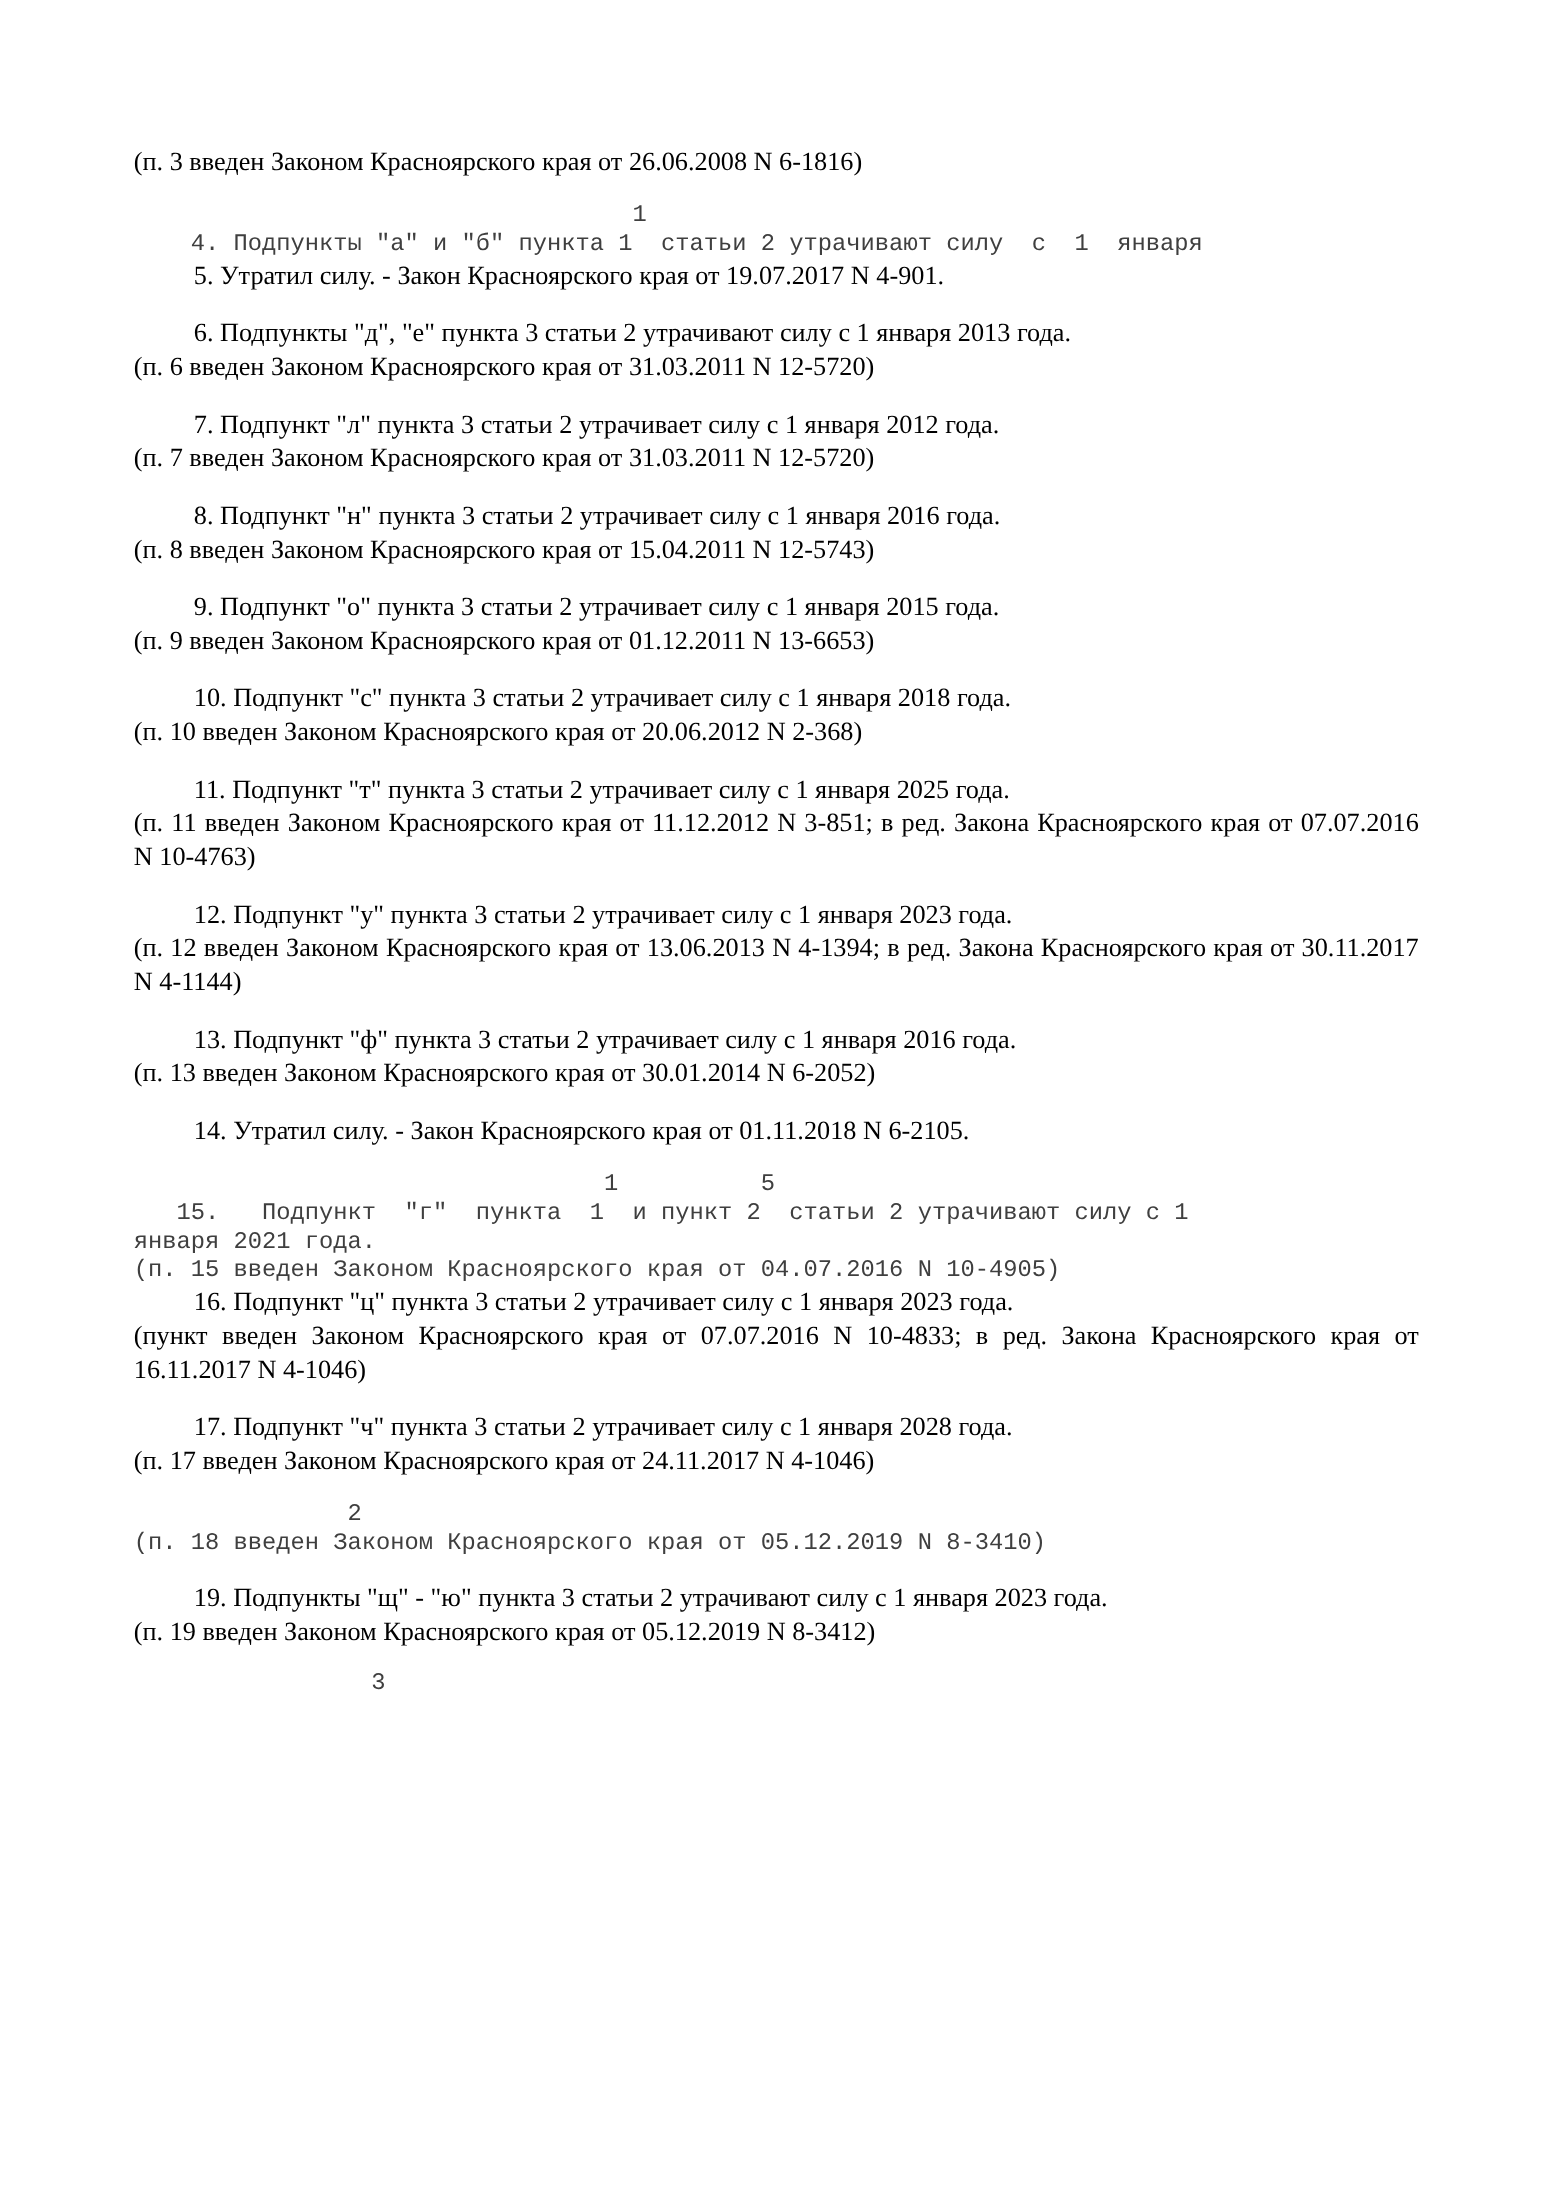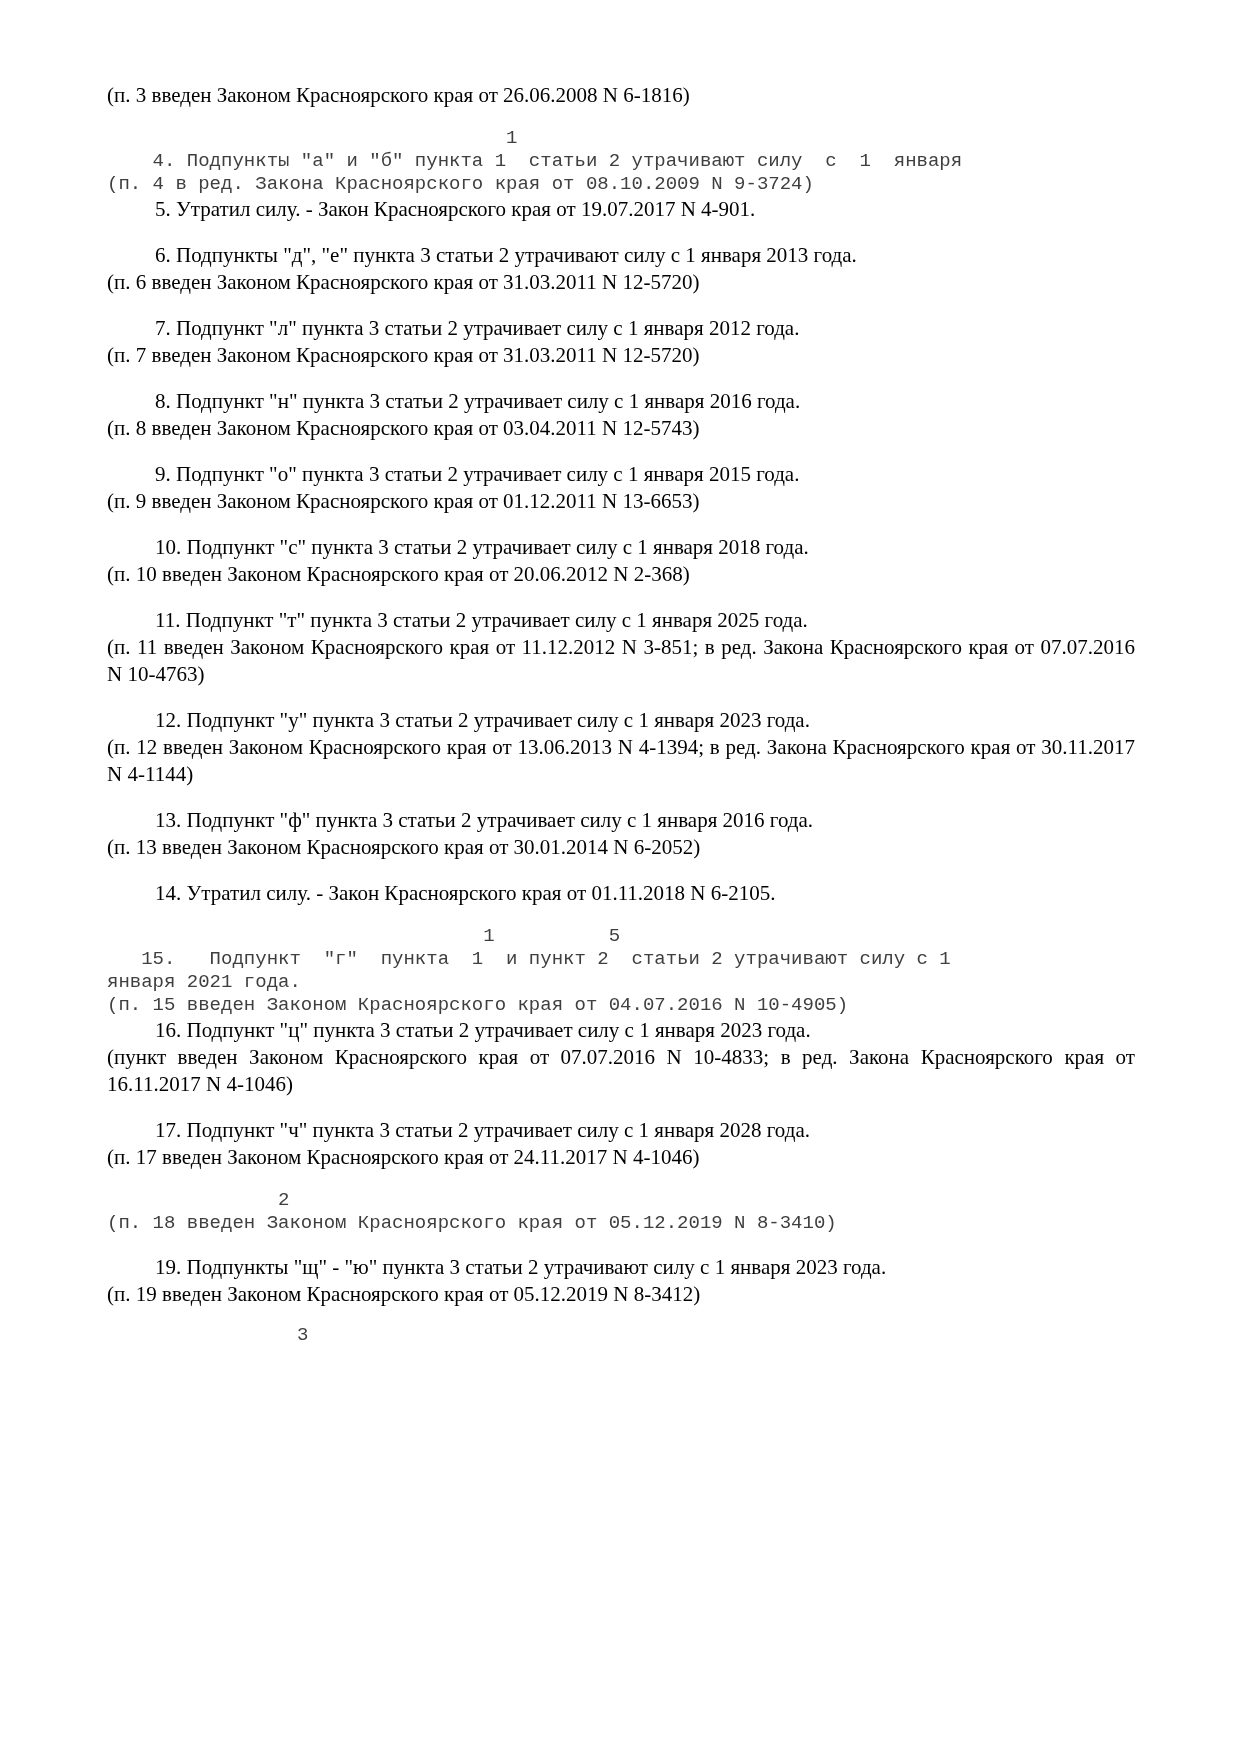--- a/index.html
+++ b/index.html
@@ -6,21 +6,21 @@
     margin: 0;
     padding: 0;
     background: #ffffff;
   }
   .page {
     position: relative;
     width: 1240px;
     height: 1754px;
     background: #ffffff;
     box-sizing: border-box;
-    padding: 82px 105px 0 107px;
+    padding: 116px 105px 0 107px;
     overflow: hidden;
   }
   .serif {
     font-family: "Liberation Serif", serif;
     font-size: 21px;
     line-height: 27px;
     color: #000000;
     margin: 0;
     text-align: justify;
   }
@@ -43,33 +43,32 @@
 </head>
 <body>
 
 <div class="page">
 
   <p class="serif">(п. 3 введен Законом Красноярского края от 26.06.2008 N 6-1816)</p>
 
   <section class="mono-block">
     <div class="mono">                                   1</div>
     <div class="mono">    4. Подпункты "а" и "б" пункта 1  статьи 2 утрачивают силу  с  1  января</div>
-    <div class="mono">(п. 4 в ред. Закона Красноярского края от 08.10.2009 N 9-3724)</div>
   </section>
 
   <p class="serif indent">5. Утратил силу. - Закон Красноярского края от 19.07.2017 N 4-901.</p>
 
   <p class="serif indent gap">6. Подпункты "д", "е" пункта 3 статьи 2 утрачивают силу с 1 января 2013 года.</p>
   <p class="serif">(п. 6 введен Законом Красноярского края от 31.03.2011 N 12-5720)</p>
 
   <p class="serif indent gap">7. Подпункт "л" пункта 3 статьи 2 утрачивает силу с 1 января 2012 года.</p>
   <p class="serif">(п. 7 введен Законом Красноярского края от 31.03.2011 N 12-5720)</p>
 
   <p class="serif indent gap">8. Подпункт "н" пункта 3 статьи 2 утрачивает силу с 1 января 2016 года.</p>
-  <p class="serif">(п. 8 введен Законом Красноярского края от 03.04.2011 N 12-5743)</p>
+  <p class="serif">(п. 8 введен Законом Красноярского края от 15.04.2011 N 12-5743)</p>
 
   <p class="serif indent gap">9. Подпункт "о" пункта 3 статьи 2 утрачивает силу с 1 января 2015 года.</p>
   <p class="serif">(п. 9 введен Законом Красноярского края от 01.12.2011 N 13-6653)</p>
 
   <p class="serif indent gap">10. Подпункт "с" пункта 3 статьи 2 утрачивает силу с 1 января 2018 года.</p>
   <p class="serif">(п. 10 введен Законом Красноярского края от 20.06.2012 N 2-368)</p>
 
   <p class="serif indent gap">11. Подпункт "т" пункта 3 статьи 2 утрачивает силу с 1 января 2025 года.</p>
   <p class="serif">(п. 11 введен Законом Красноярского края от 11.12.2012 N 3-851; в ред. Закона Красноярского края от 07.07.2016 N 10-4763)</p>
 

